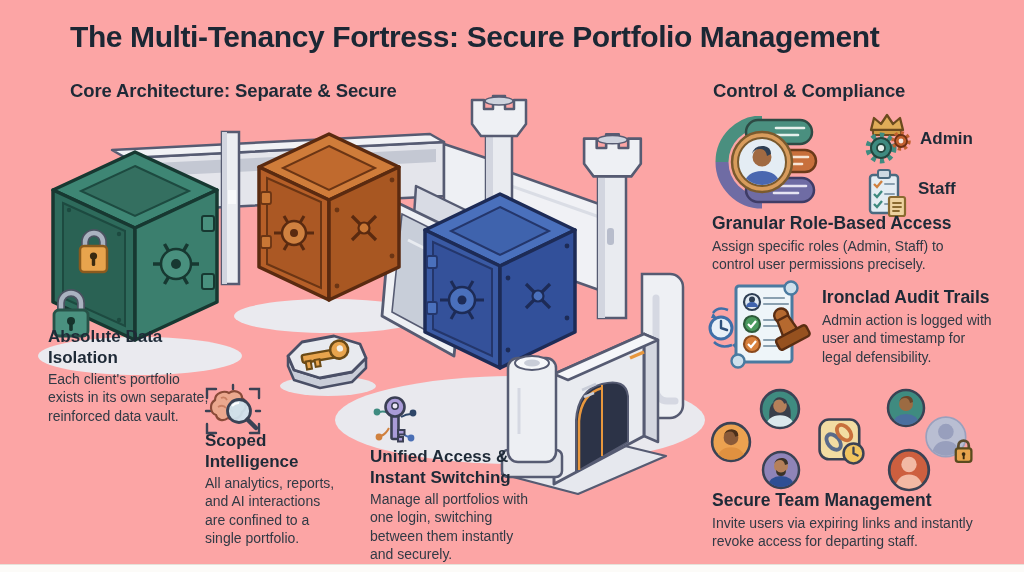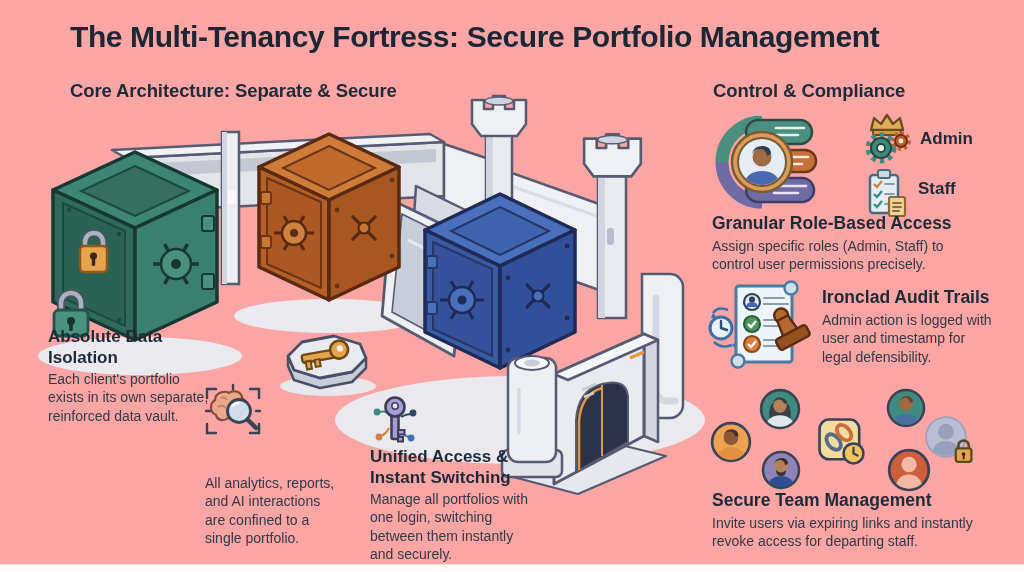--- a/index.html
+++ b/index.html
@@ -210,20 +210,22 @@
     <path d="M13,33 C7,31 6,22 12,18 C12,11 21,8 26,11 C31,7 39,10 39,16 C44,19 44,27 39,30 C38,36 30,39 25,36 C20,40 14,38 13,33 Z" fill="#eba88e" stroke="#8a4a38" stroke-width="2.2"></path>
     <g fill="none" stroke="#c97f63" stroke-width="1.8">
       <path d="M18,16 q4,-2 6,2"></path>
         <path d="M15,25 q5,-3 8,1"></path>
         <path d="M24,29 q4,-2 6,1"></path>
     </g>
     <circle cx="36" cy="29" r="11.5" fill="#cfe4f0" fill-opacity="0.93" stroke="#3a4254" stroke-width="2.8"></circle>
     <path d="M29,24 a9,9 0 0 1 7,-3" fill="none" stroke="#ffffff" stroke-width="2"></path>
     <line x1="44.5" y1="37.5" x2="53" y2="46" stroke="#3a4254" stroke-width="4.5" stroke-linecap="round"></line>
   </svg>
+  <div class="abs feature-title" style="left:205px;top:430px;width:135px;">Scoped
+Intelligence</div>
   <div class="abs body-text" style="left:205px;top:474px;width:160px;">All analytics, reports,
 and AI interactions
 are confined to a
 single portfolio.</div>
 
   <svg class="abs" style="left:368px;top:394px;" width="54" height="56" viewBox="0 0 54 56">
     <path d="M11,18 Q18,16 22,21" fill="none" stroke="#3f8b80" stroke-width="2"></path>
     <circle cx="9" cy="18" r="3.4" fill="#3f8b80"></circle>
     <path d="M13,42 Q18,40 21,34" fill="none" stroke="#d0813f" stroke-width="2"></path>
     <circle cx="11" cy="43" r="3.4" fill="#d0813f"></circle>

